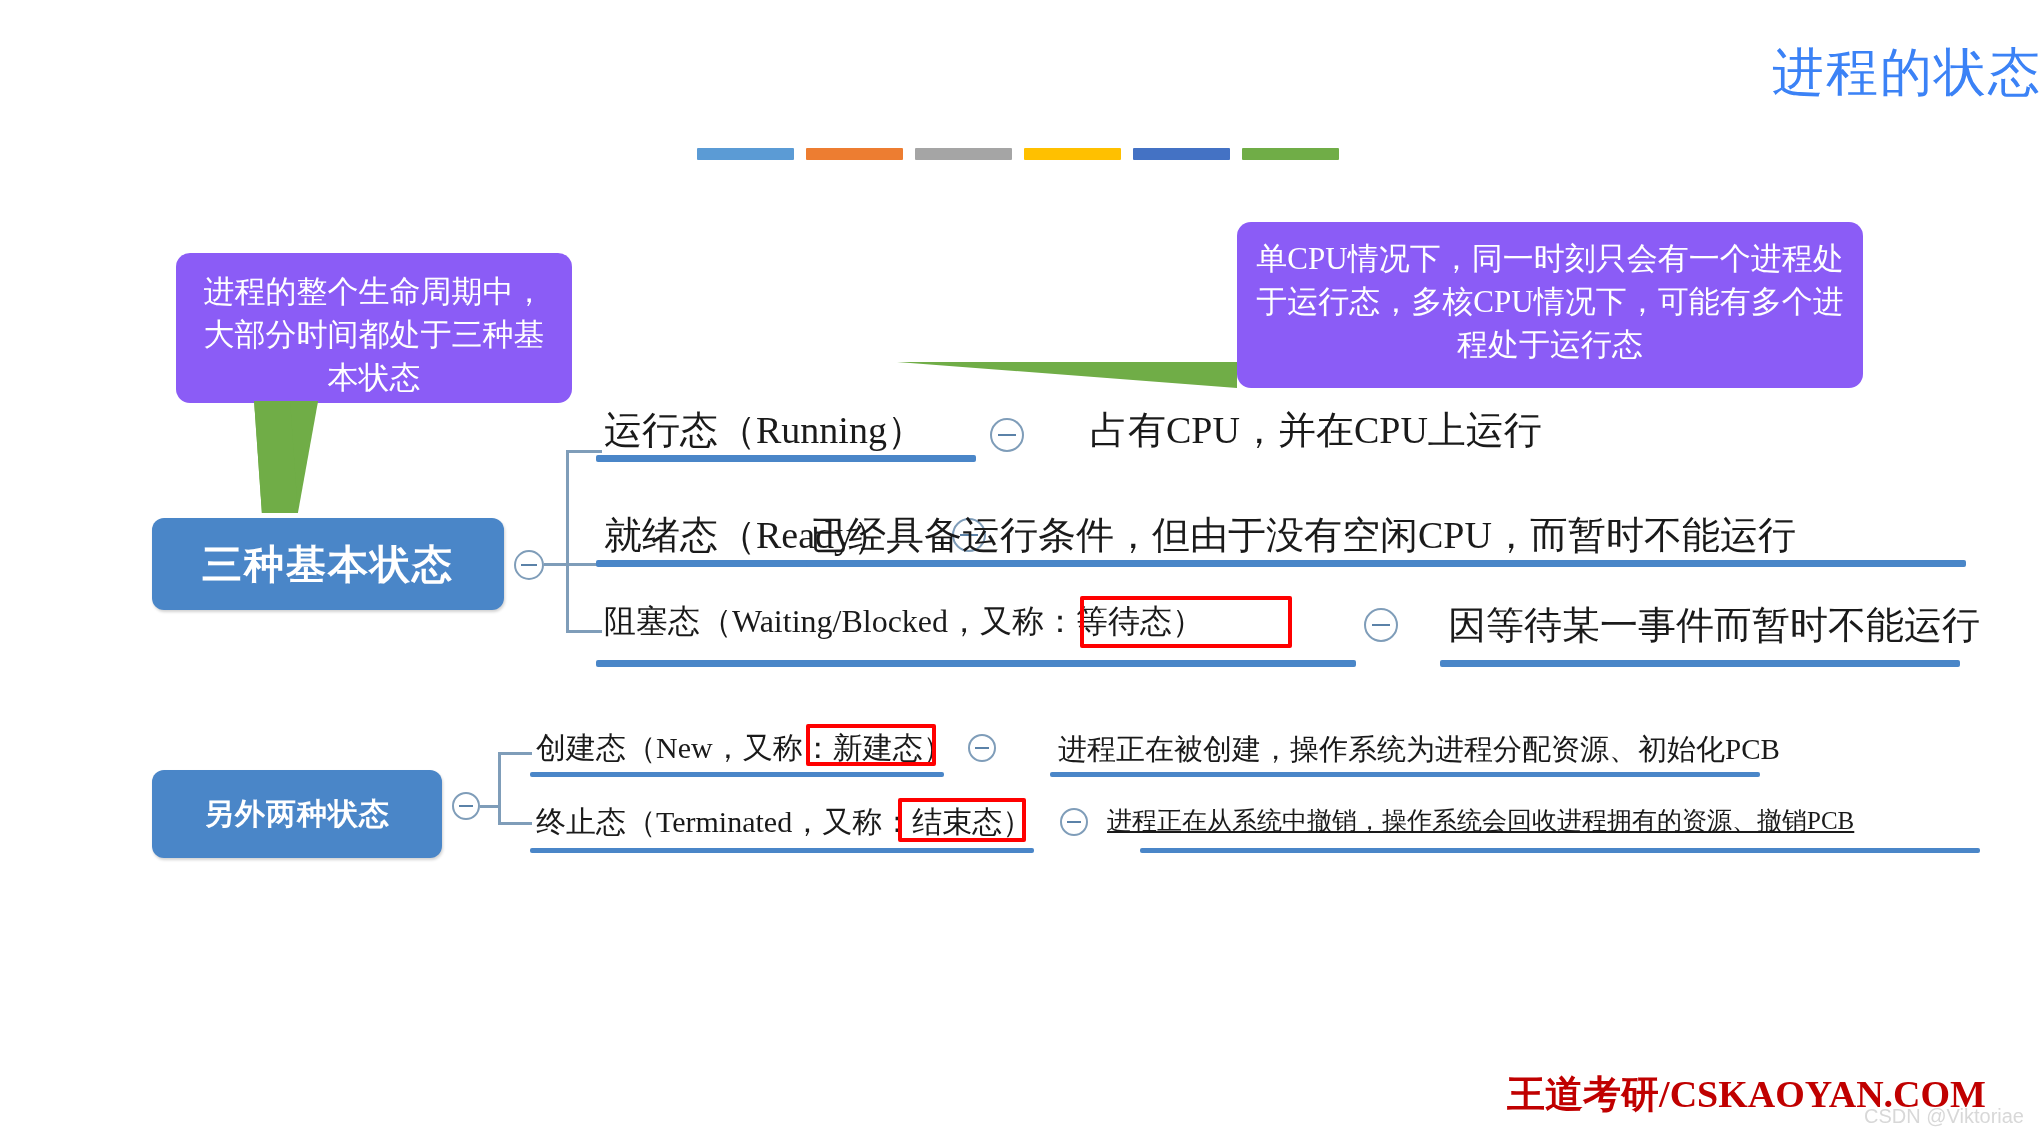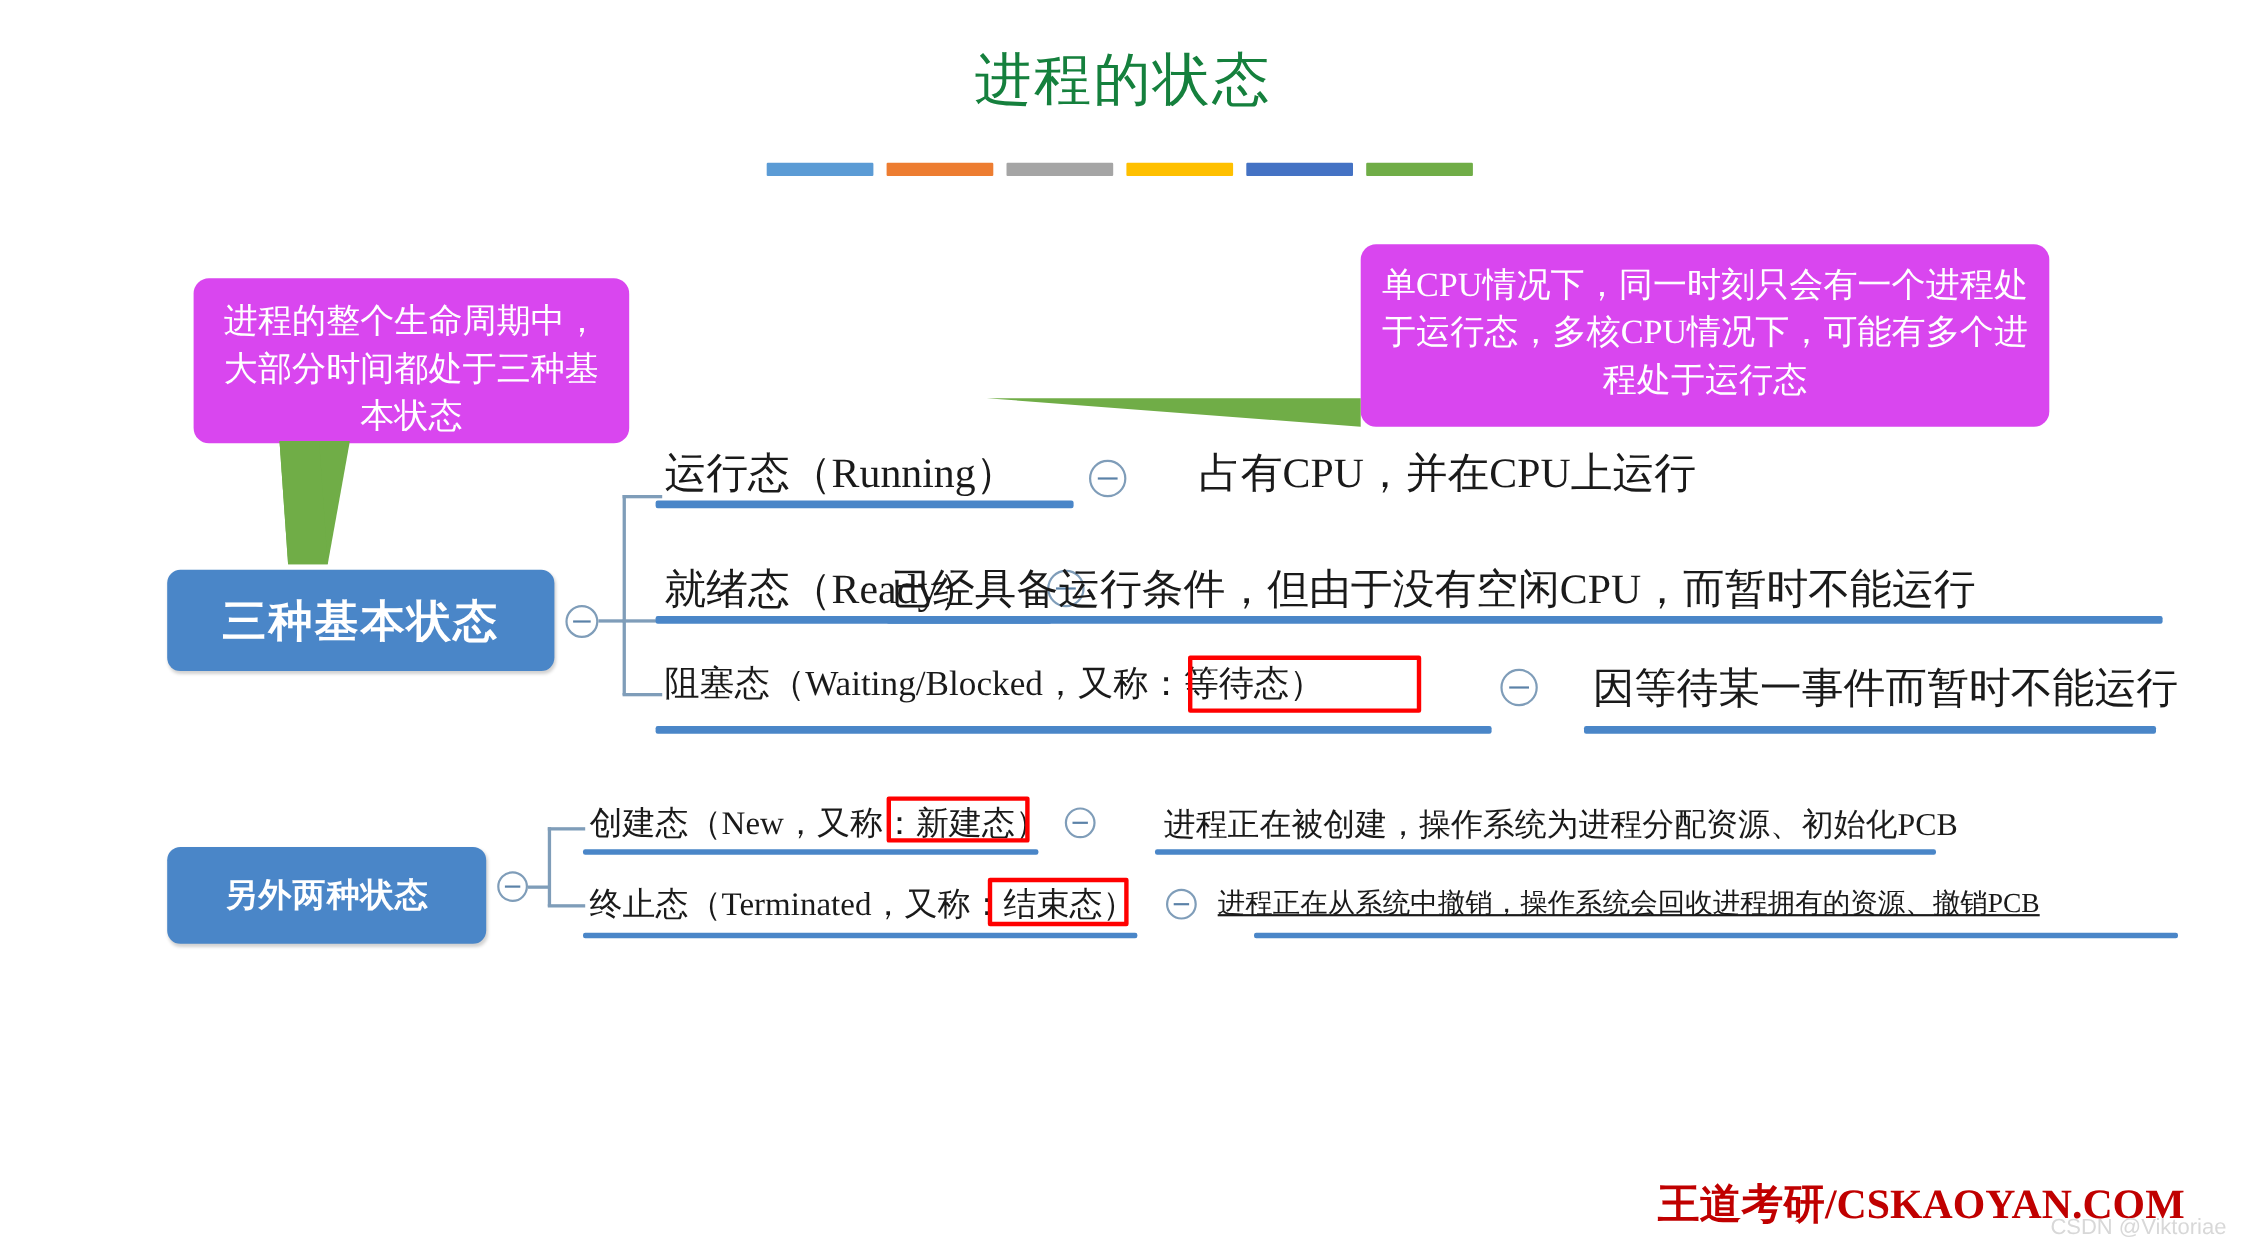--- a/index.html
+++ b/index.html
@@ -14,44 +14,44 @@
     font-family: "Liberation Sans", sans-serif;
     overflow: hidden;
   }
 
   
   #title {
     position: absolute;
     top: 38px;
     left: 0;
     width: 2042px;
-    text-align: center;
+    text-align: right;
     font-size: 52px;
-    color: #15803d;
+    color: #3b82f6;
     font-family: "Liberation Serif", serif;
     font-weight: normal;
     letter-spacing: 2px;
   }
   #title-rule {
     position: absolute;
     top: 148px;
     left: 697px;
     display: flex;
     gap: 12px;
   }
   #title-rule .seg {
     width: 97px;
     height: 12px;
     border-radius: 1px;
   }
 
   
   .callout {
     position: absolute;
-    background: #d946ef;
+    background: #8b5cf6;
     color: #ffffff;
     border-radius: 14px;
     text-align: center;
     font-family: "Liberation Serif", serif;
     line-height: 1.38;
     box-sizing: border-box;
   }
   #callout-left {
     left: 176px;
     top: 253px;

